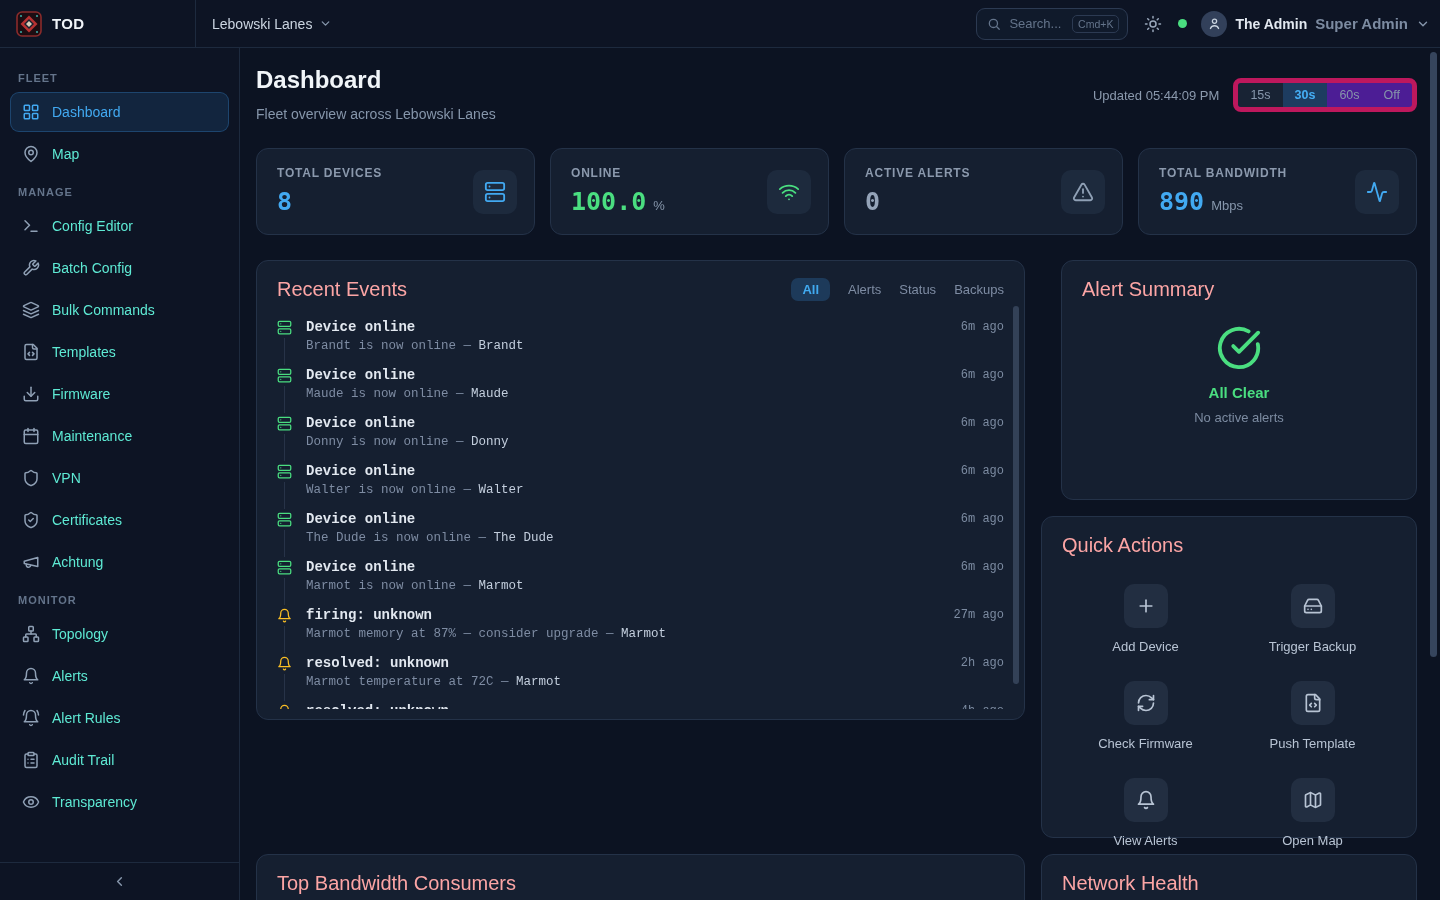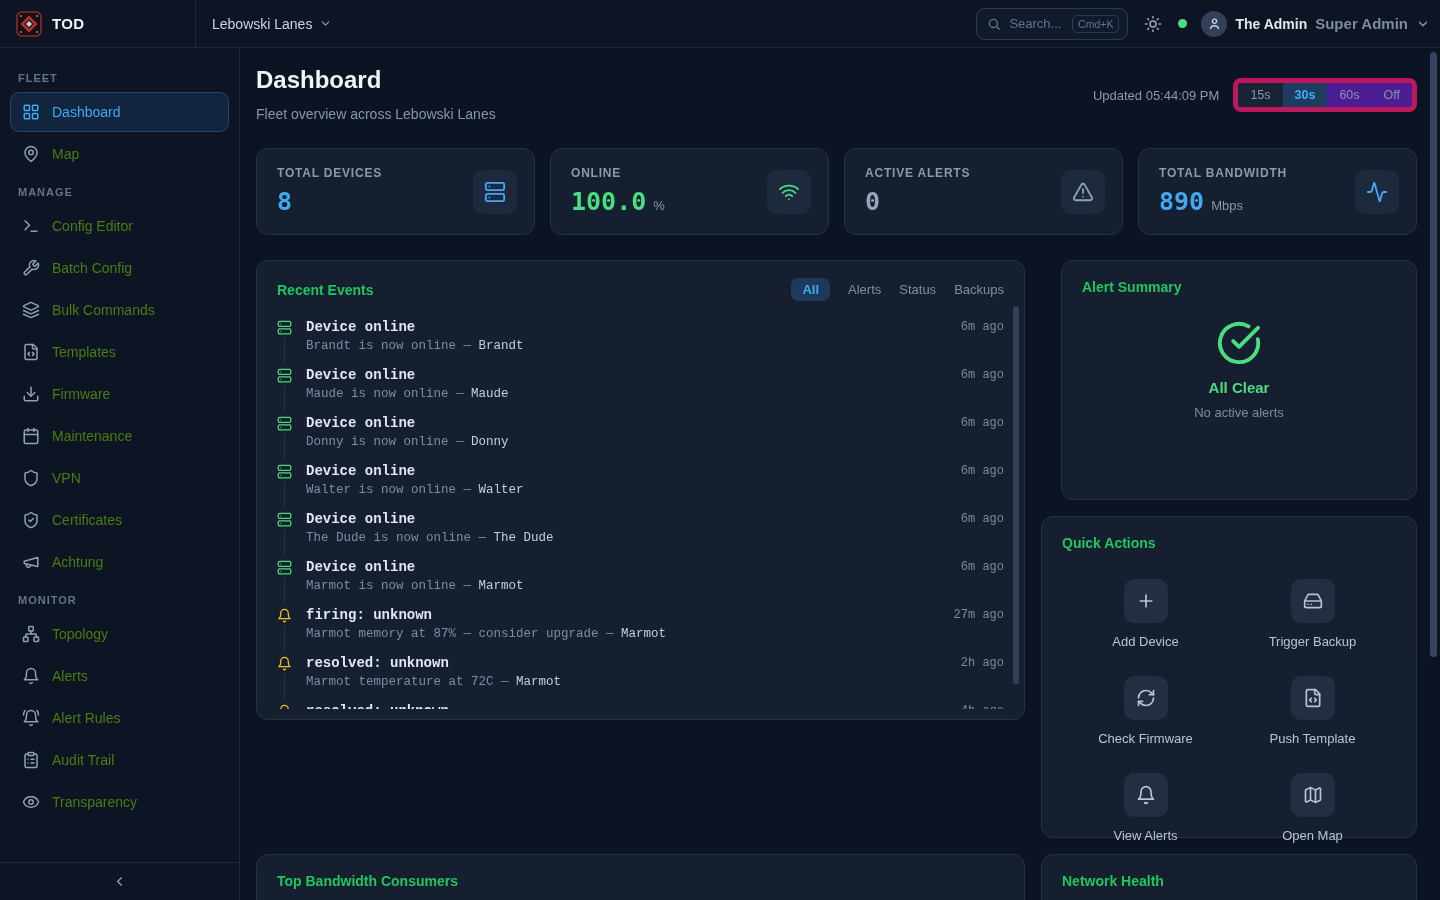--- a/index.html
+++ b/index.html
@@ -28,21 +28,21 @@
   .user-name { font-size:14px; font-weight:bold; color:#e2e8f0; }
   .user-role { font-size:15px; color:#7c8ba1;font-weight:bold; }
 
   
   .sidebar { position:fixed; top:48px; left:0; bottom:0; width:240px; background:#0d1424;
     border-right:1px solid #1d2a3e; display:flex; flex-direction:column; }
   .side-nav { flex:1; padding:14px 10px 0 10px; overflow:hidden; position:relative; }
   .side-section-label { font-size:11px; letter-spacing:1px; color:#64748b; font-weight:bold;
     padding:10px 8px 8px 8px; }
   .side-item { display:flex; align-items:center; gap:12px; padding:11px 12px; border-radius:9px;
-    color:#4d7c0f; font-size:14px; cursor:pointer; margin-bottom:2px; }
+    color:#5eead4; font-size:14px; cursor:pointer; margin-bottom:2px; }
   .side-item .lbl { white-space:nowrap; }
   .side-item.active { background:rgba(56,153,236,.13); border:1px solid rgba(56,153,236,.28);
     color:#42a9f1; padding:10px 11px; }
   .side-item.active svg { color:#42a9f1; }
   .side-item svg { color:#8fa0b5; }
   .collapse-bar { height:38px; border-top:1px solid #1d2a3e; display:flex; align-items:center;
     justify-content:center; color:#8696ab; cursor:pointer; }
 
   
   .main { position:fixed; top:48px; left:240px; right:0; bottom:0; overflow:hidden; padding:18px 23px 0 16px; }
@@ -64,21 +64,21 @@
     height:87px; padding:17px 20px; }
   .stat-label { font-size:12px; letter-spacing:.8px; color:#8b99ad; font-weight:bold; }
   .stat-value-row { display:flex; align-items:baseline; gap:7px; margin-top:7px; }
   .stat-value { font-family:"DejaVu Sans Mono", monospace; font-size:25px; font-weight:bold; }
   .stat-unit { font-size:13px; color:#8696ab; }
   .stat-chip { position:absolute; right:17px; top:50%; transform:translateY(-50%); width:44px; height:44px;
     border-radius:10px; background:#1d2a3d; display:flex; align-items:center; justify-content:center; }
 
   .grid { display:grid; grid-template-columns:1fr 376px; gap:16px; margin-top:25px; }
   .panel { background:#151f30; border:1px solid #243248; border-radius:12px; padding:17px 20px; position:relative; }
-  .panel-title { font-size:14px; font-weight:bold; color:#22c55e; }
+  .panel-title { font-size:20px; font-weight:normal; color:#fca5a5; }
 
   
   .events-panel { height:460px; align-self:start; overflow:hidden; }
   .events-head { display:flex; align-items:center; }
   .filters { margin-left:auto; display:flex; align-items:center; gap:18px; }
   .filter { font-size:13px; color:#7e8ca3; cursor:pointer; background:none; border:none; font-family:inherit; }
   .filter.active { background:#1d3a5a; color:#41aaf0; padding:4px 11px; border-radius:7px; font-weight:bold; }
   .events-list { margin-top:16px; position:relative; height:392px; overflow:hidden;font-family:Liberation Mono, monospace; }
   .events-list::before { content:""; position:absolute; left:7px; top:12px; bottom:-40px; width:1px; background:#273348; }
   .event-row { display:flex; align-items:flex-start; gap:14px; height:48px; position:relative; }

